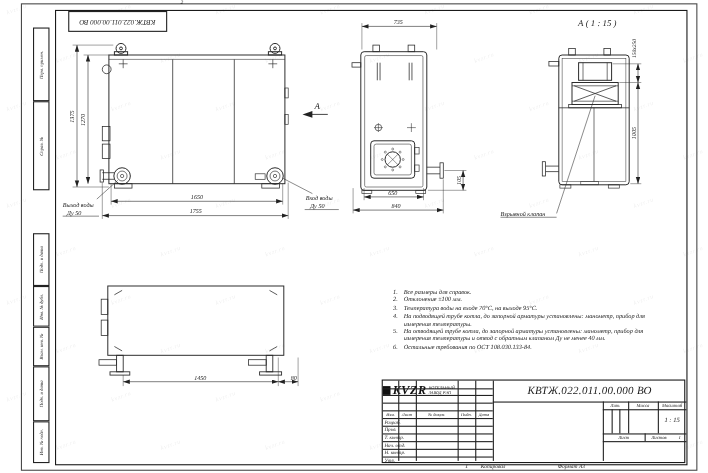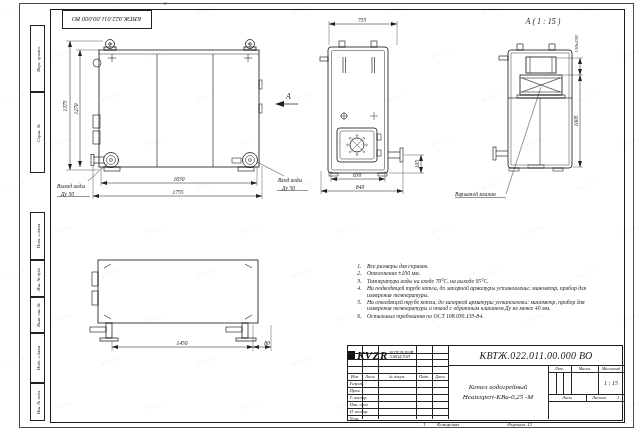--- a/index.html
+++ b/index.html
@@ -424,24 +424,20 @@
     <div class="cell" style="left:68px;top:27px;width:16px;height:7px;font-size:4px;">Подп.</div>
     <div class="cell" style="left:84px;top:27px;width:16px;height:7px;font-size:4px;">Дата</div>
 
     <div class="t" style="left:1.5px;top:35px;">Разраб.</div>
     <div class="t" style="left:1.5px;top:42px;">Пров.</div>
     <div class="t" style="left:1.5px;top:49px;">Т. контр.</div>
     <div class="t" style="left:1.5px;top:56px;">Нач. отд.</div>
     <div class="t" style="left:1.5px;top:63px;">Н. контр.</div>
     <div class="t" style="left:1.5px;top:70px;">Утв.</div>
 
-    <div id="prod" class="cell">
-      <span>Котел водогрейный</span>
-      <span>Heatexpert-КВа-0,25 -М</span>
-    </div>
 
     <div class="cell" style="left:200px;top:19px;width:23px;height:7px;font-size:4.3px;">Лит.</div>
     <div class="cell" style="left:223px;top:19px;width:27px;height:7px;font-size:4.3px;">Масса</div>
     <div class="cell" style="left:250px;top:19px;width:26px;height:7px;font-size:4.3px;">Масштаб</div>
     <div id="scaleval" class="cell">1 : 15</div>
 
     <div class="cell" style="left:200px;top:48px;width:38px;height:7px;font-size:4.3px;">Лист</div>
     <div class="cell" style="left:238px;top:48px;width:26px;height:7px;font-size:4.3px;">Листов</div>
     <div class="cell" style="left:264px;top:48px;width:12px;height:7px;font-size:4.3px;">1</div>
 

